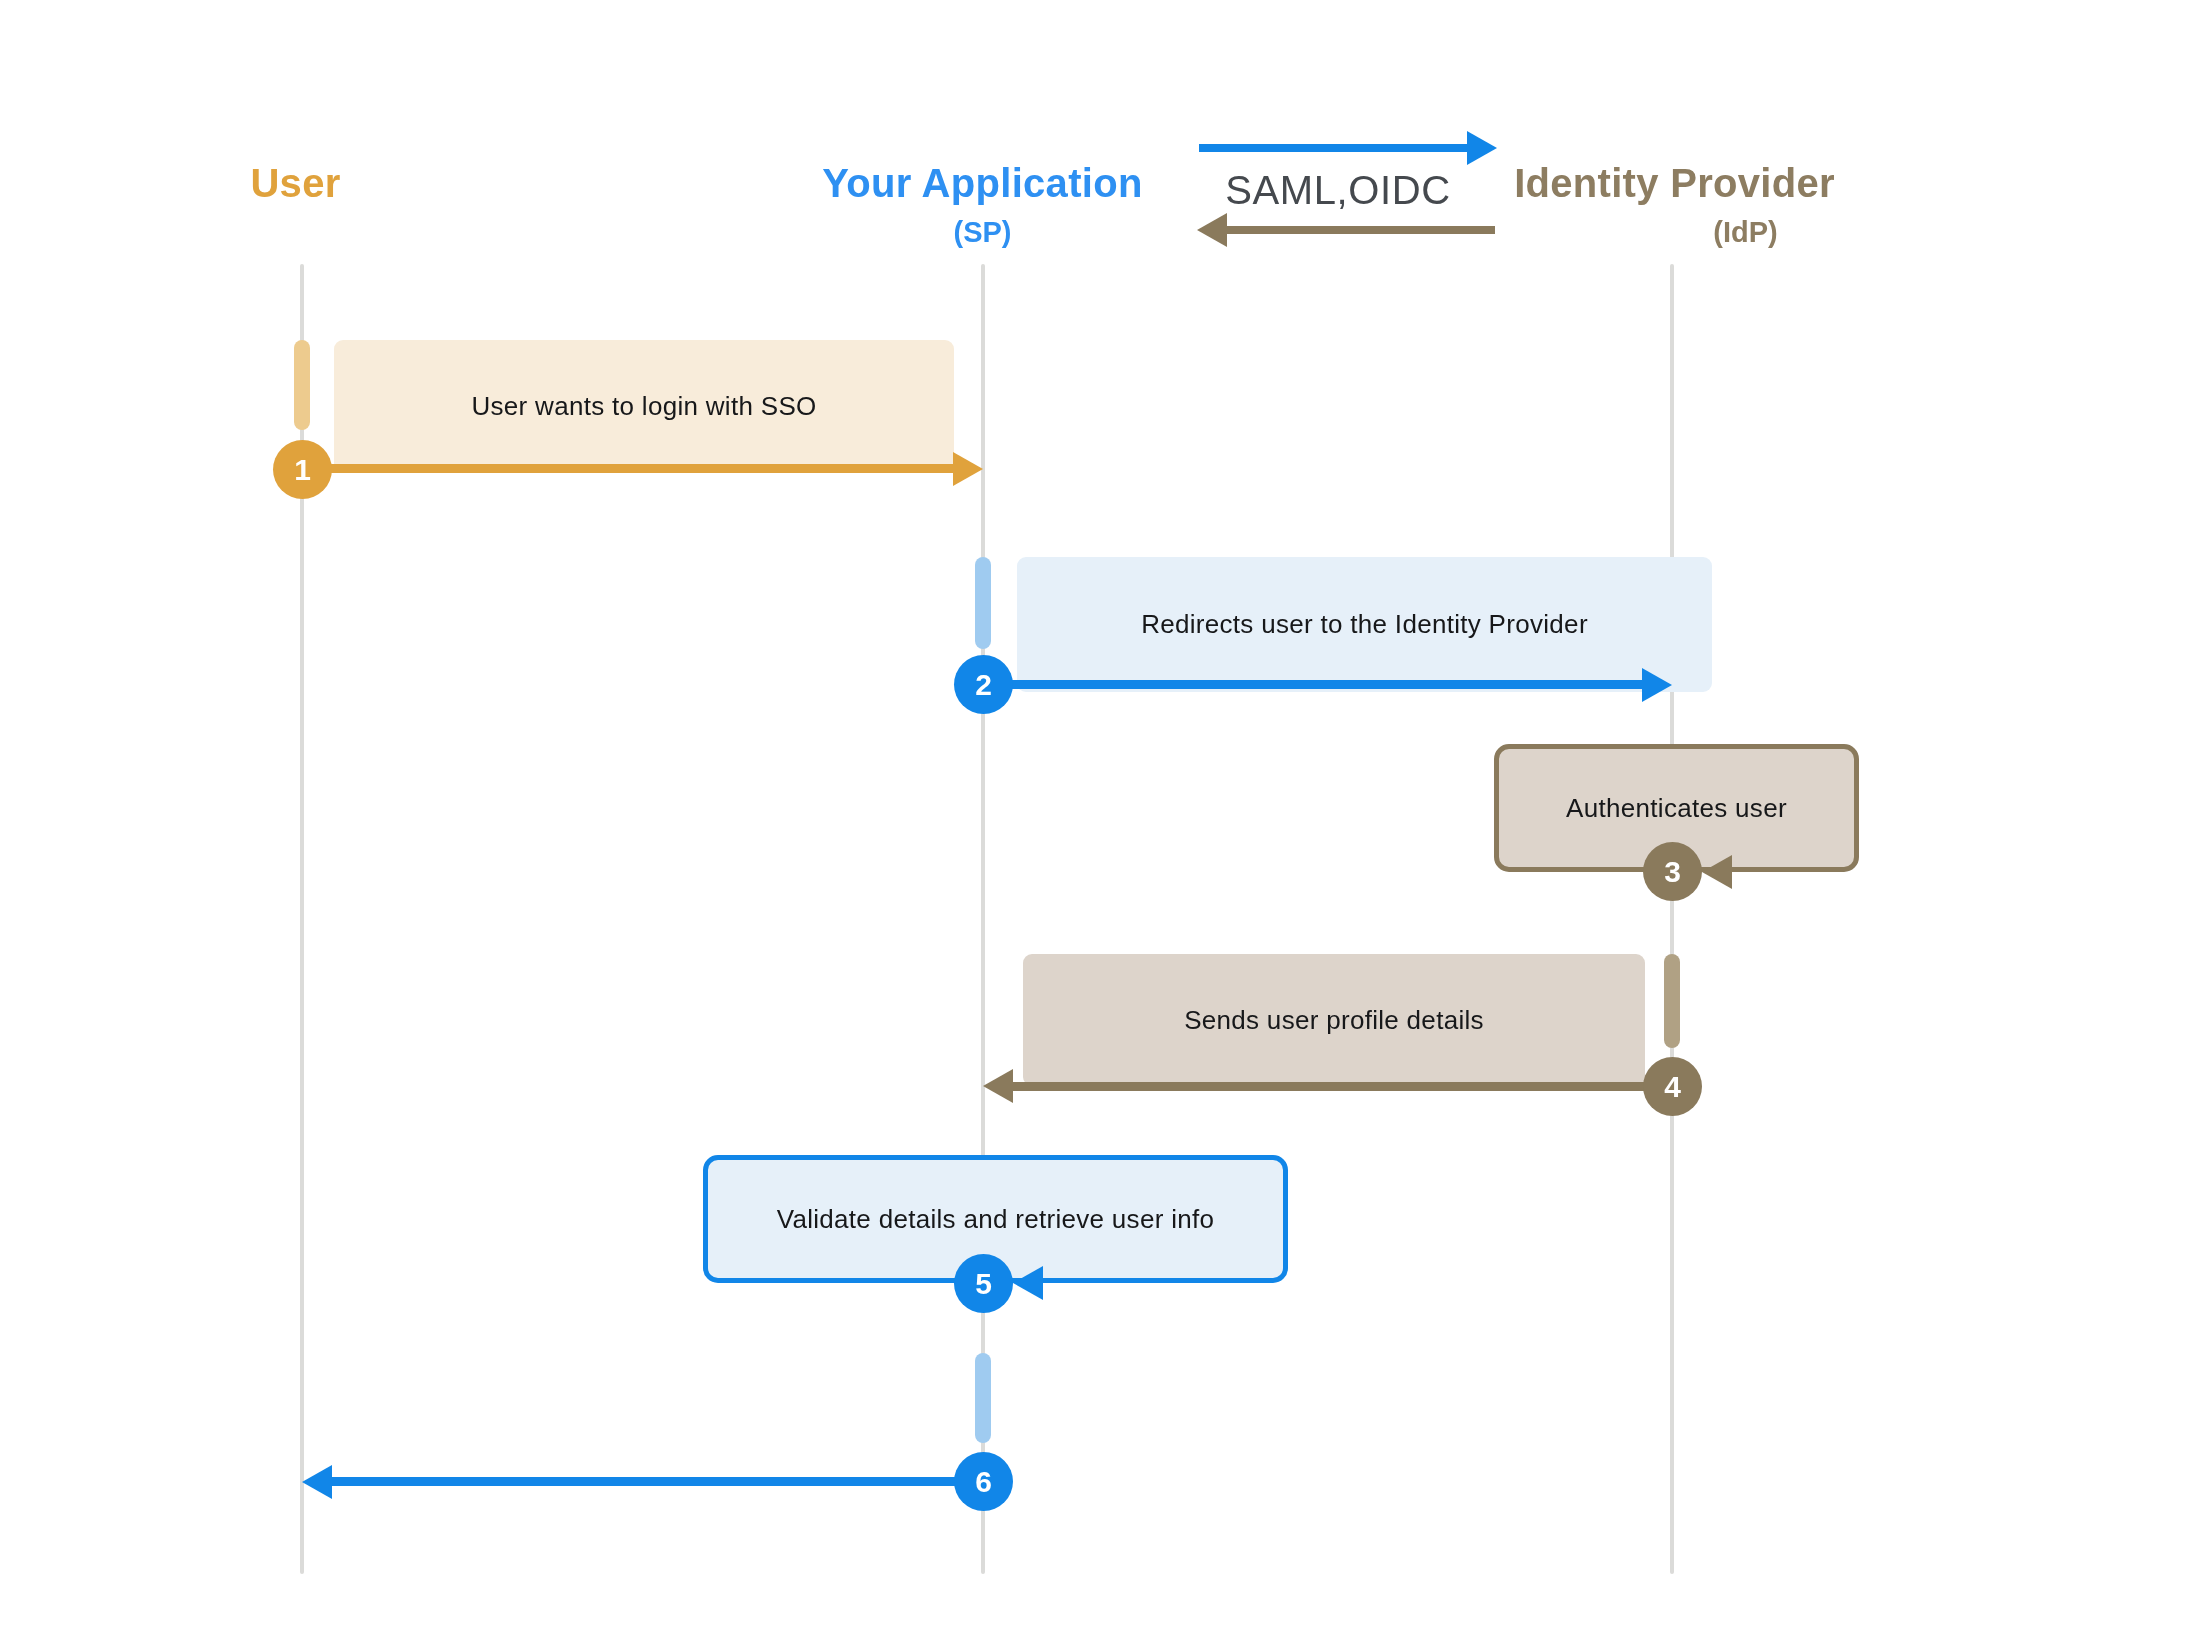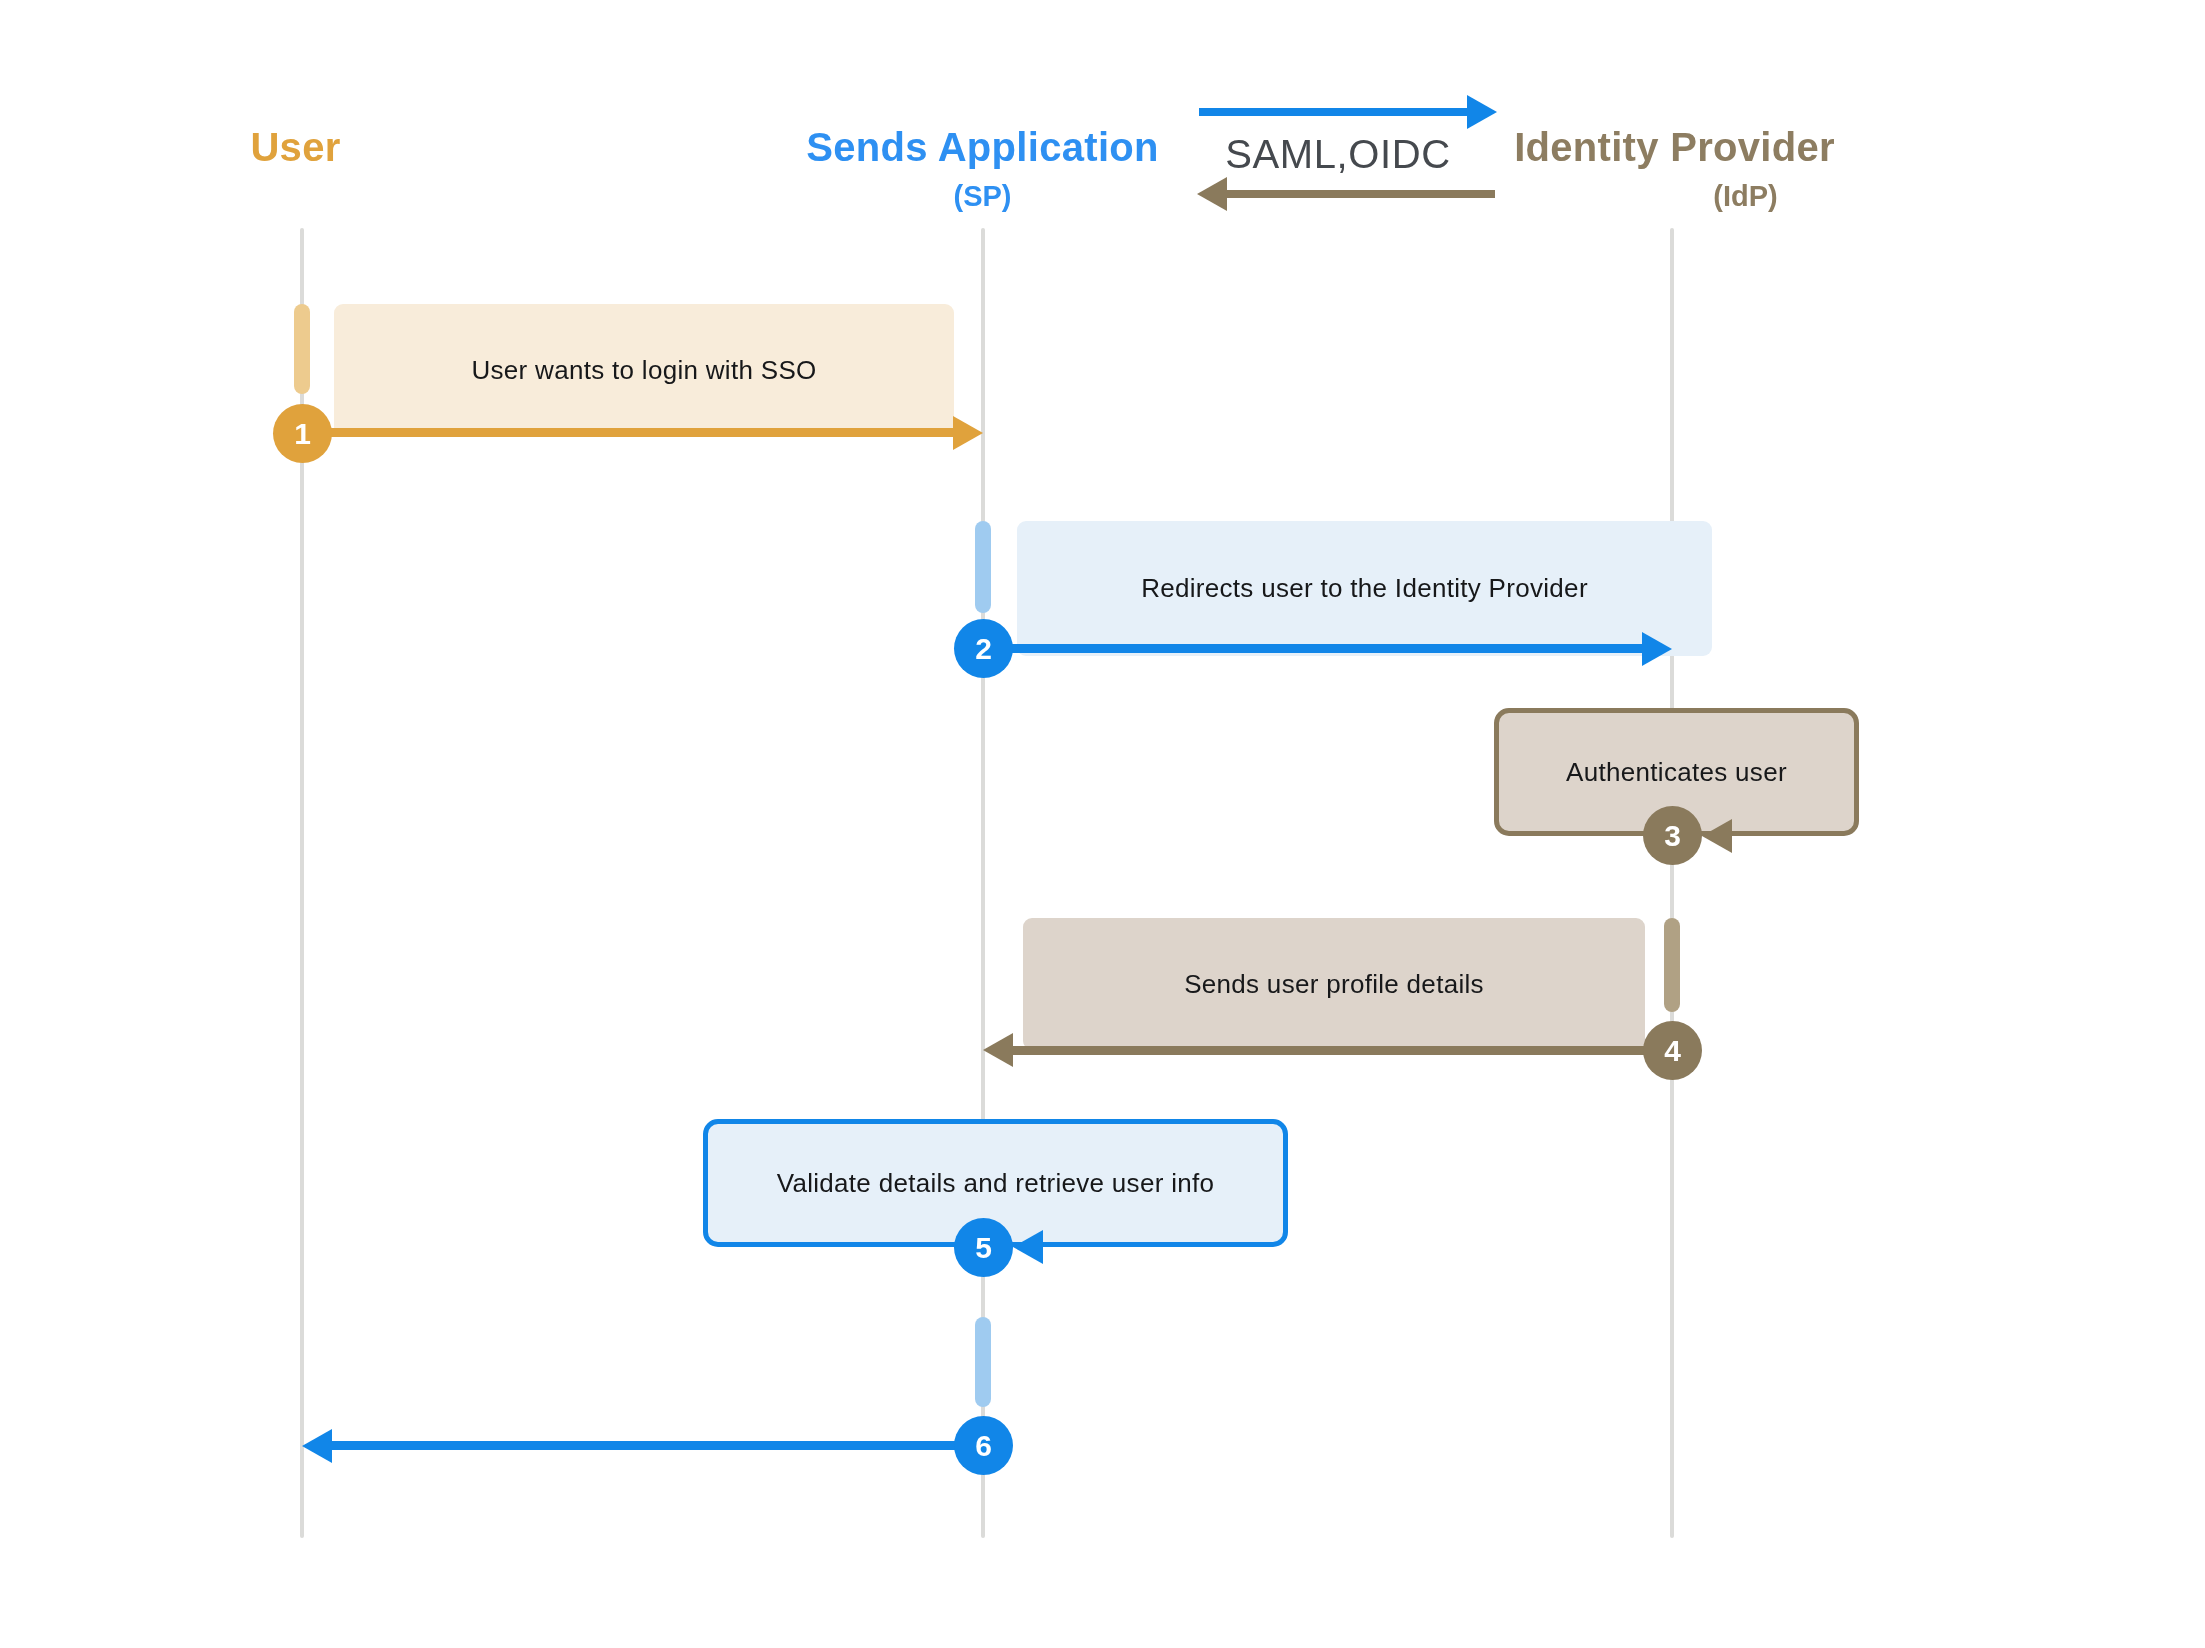--- a/index.html
+++ b/index.html
@@ -21,21 +21,21 @@
   *{margin:0;padding:0;box-sizing:border-box;}
   html,body{background:#ffffff;}
   body{font-family:"Liberation Sans", sans-serif;}
   #canvas{
     position:relative;
     width:2205px;
     height:1649px;
     background:#ffffff;
     overflow:hidden;
   }
-  .abs{position:absolute;}
+  .abs{position:absolute;margin-top:36px;}
   .actor-title{
     font-size:40px;
     font-weight:bold;
     text-align:center;
     letter-spacing:0.3px;
     white-space:nowrap;
   }
   .actor-sub{
     font-size:29px;
     font-weight:bold;
@@ -93,21 +93,21 @@
     white-space:nowrap;
   }
 </style>
 </head>
 <body>
 
 <div id="canvas">
 
   <div class="abs actor-title t-orange" style="left:171px;top:125px;width:249px;">User</div>
 
-  <div class="abs actor-title t-blue" style="left:733px;top:125px;width:499px;">Sends Application</div>
+  <div class="abs actor-title t-blue" style="left:733px;top:125px;width:499px;">Your Application</div>
   <div class="abs actor-sub t-blue" style="left:858px;top:180px;width:249px;">(SP)</div>
 
   <div class="abs actor-title t-brown" style="left:1425px;top:125px;width:499px;">Identity Provider</div>
   <div class="abs actor-sub t-brown" style="left:1621px;top:180px;width:249px;">(IdP)</div>
 
   <div class="abs arrow-line bg-blue" style="left:1199px;top:108px;width:268px;height:7.5px;"></div>
   <div class="abs head head-right-blue" style="left:1467px;top:95px;"></div>
 
   <div class="abs saml-label" style="left:1201px;top:132px;width:274px;">SAML,OIDC</div>
 

